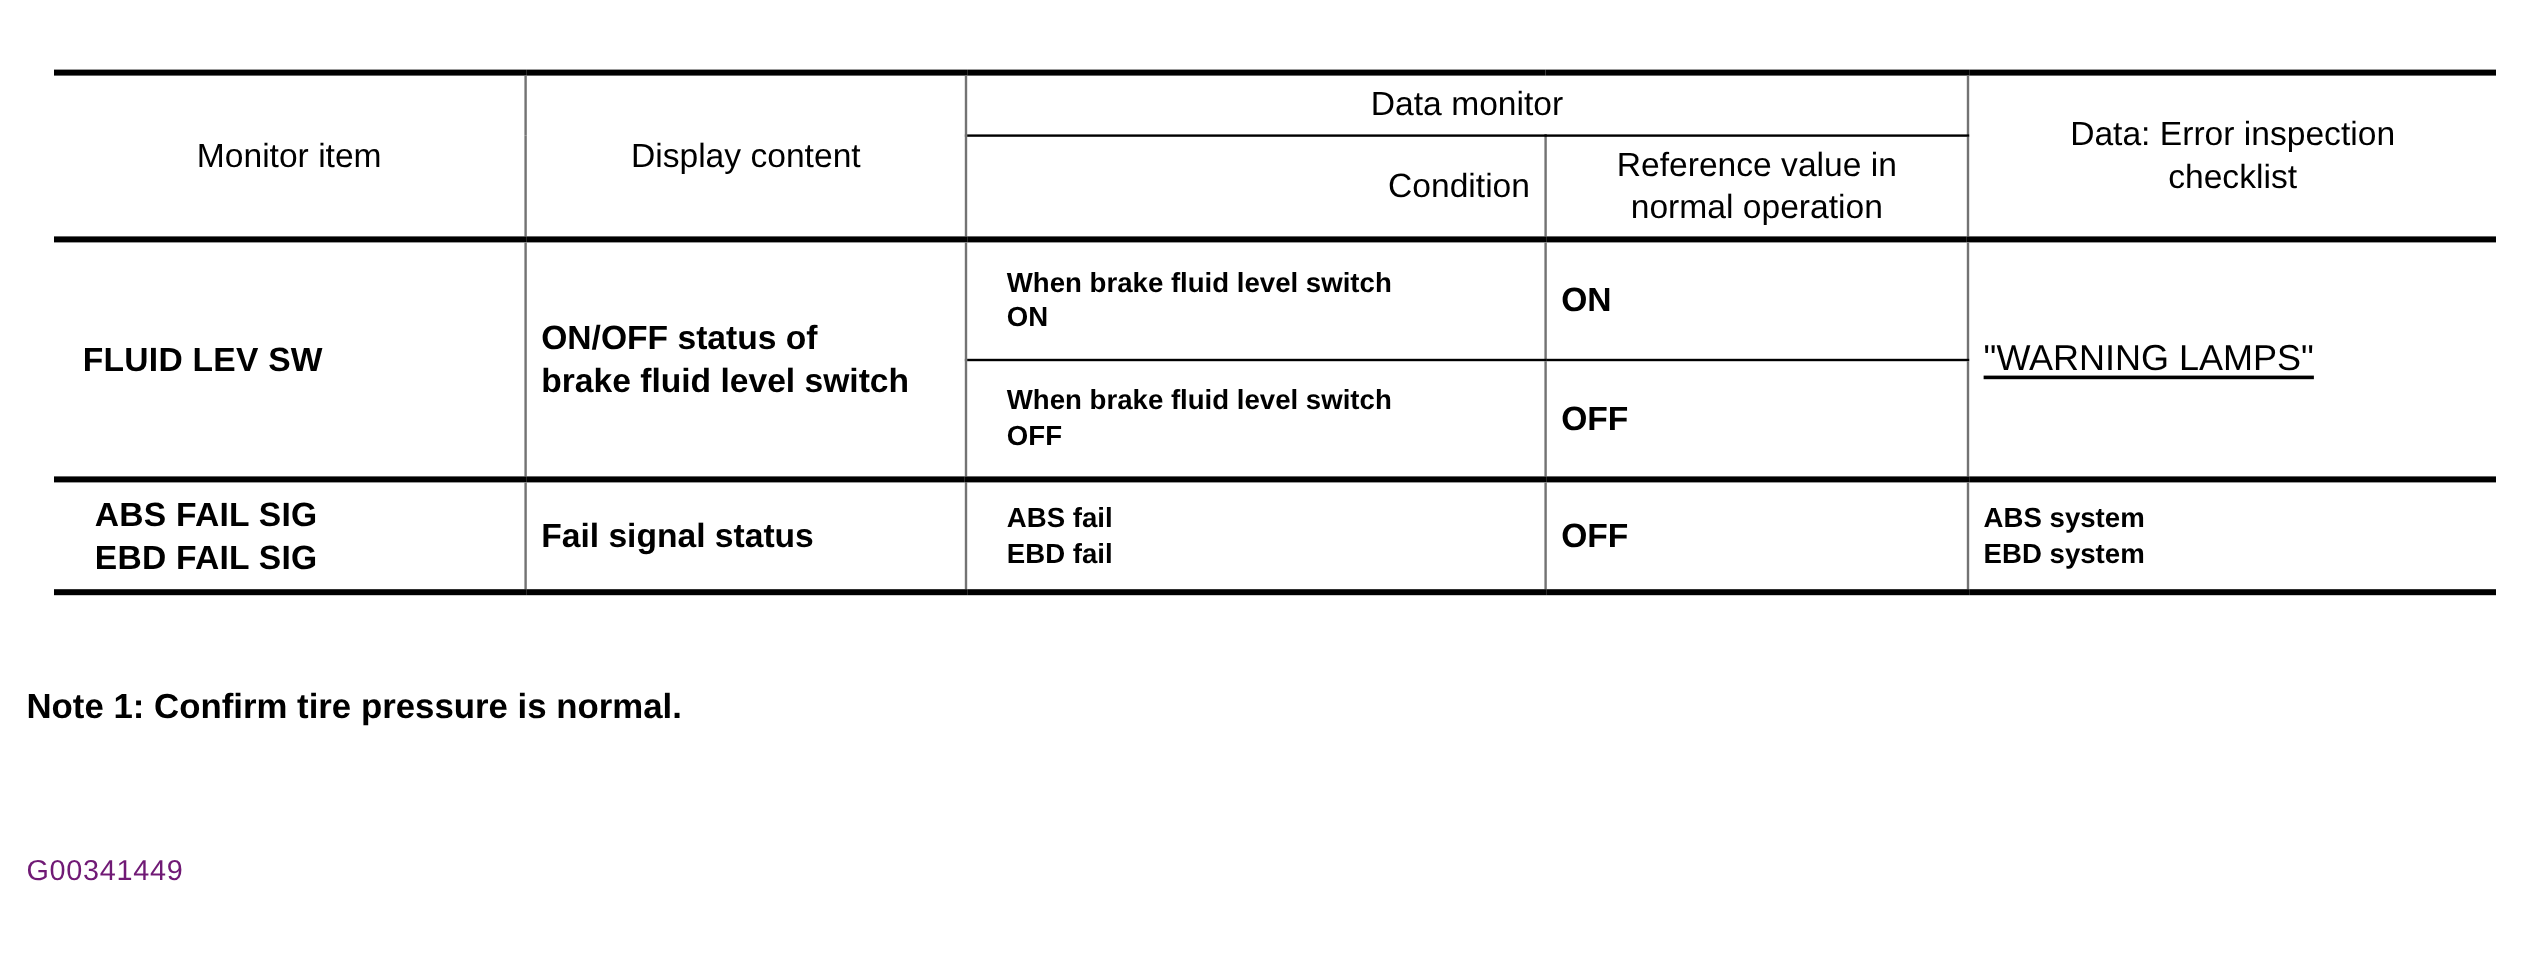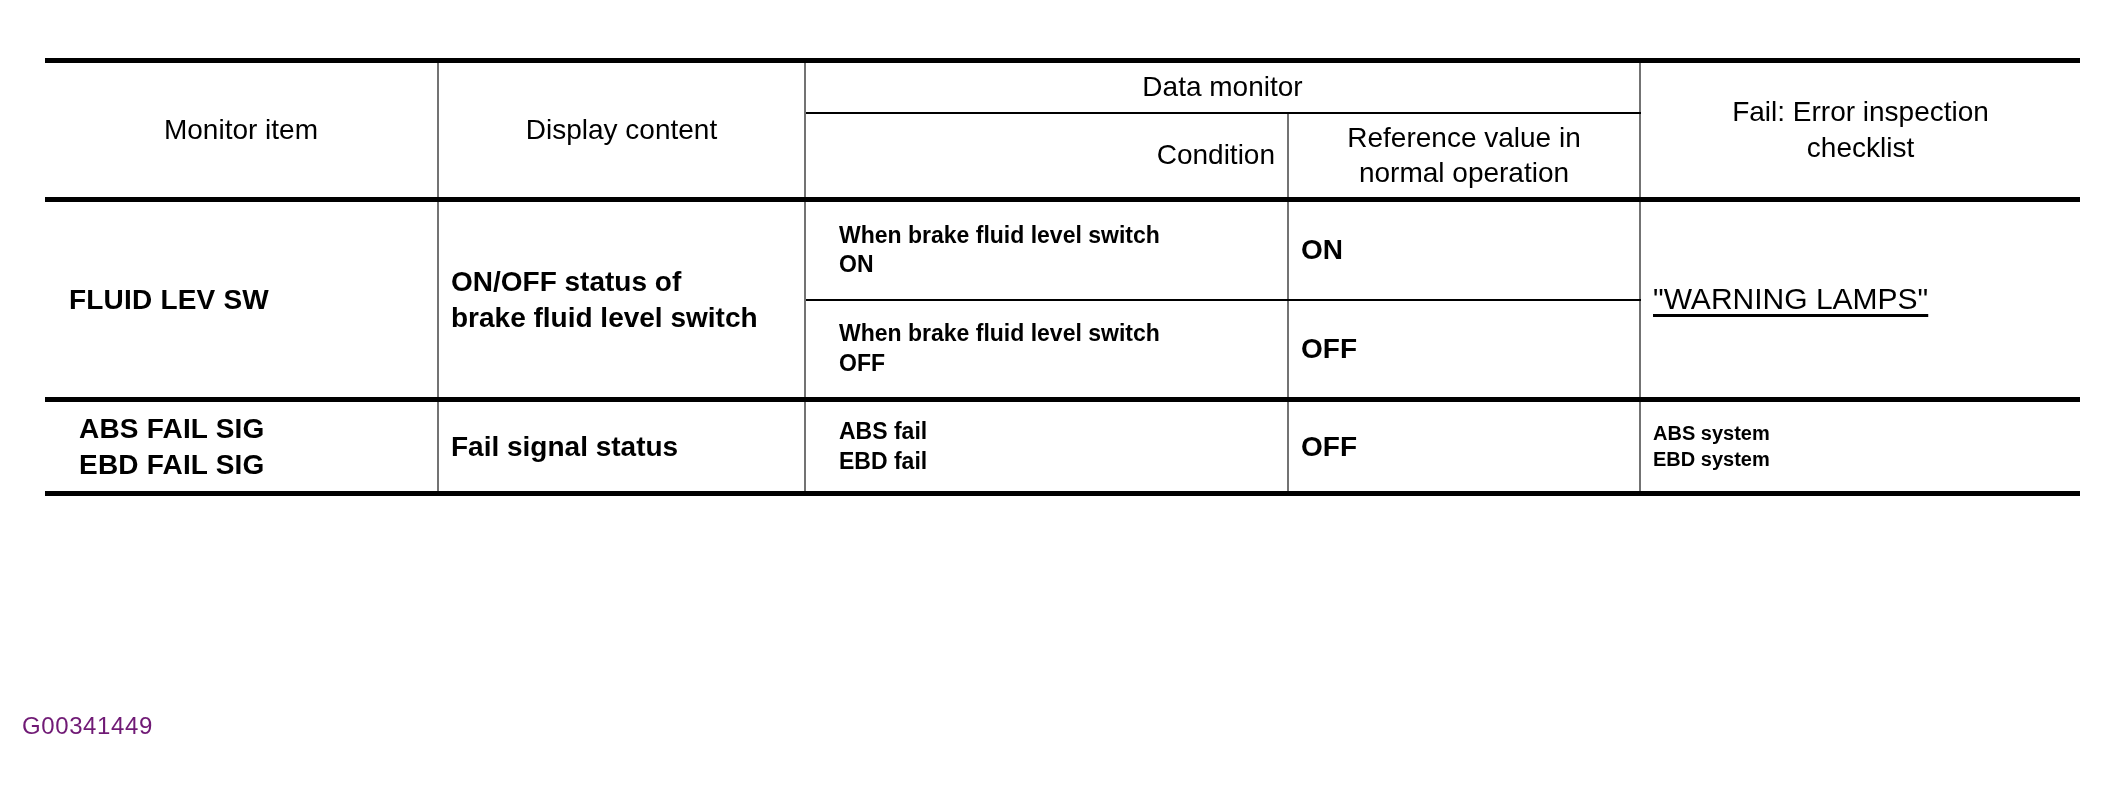--- a/index.html
+++ b/index.html
@@ -84,21 +84,21 @@
   .cond-text {
     font-weight: bold;
     font-size: 23px;
     margin-left: 21px;
   }
   .ref-text {
     font-weight: bold;
     font-size: 28px;
   }
   .note-text {
-    font-size: 20px;
+    font-size: 23px;
     font-weight: bold;
   }
   .note-link {
     font-weight: normal;
     font-size: 30px;
     text-decoration: underline;
     text-underline-offset: 5px;
   }
 
   .hdr-text {
@@ -161,21 +161,21 @@
           <th class="hdr b-top-thick b-bottom-thick b-right-thin hdr-tall" rowspan="2">
             <span class="hdr-text">Monitor item</span>
           </th>
           <th class="hdr b-top-thick b-bottom-thick b-right-thin hdr-tall" rowspan="2">
             <span class="hdr-text">Display content</span>
           </th>
           <th class="hdr b-top-thick b-bottom-thin b-right-thin" colspan="2" style="height:52px;">
             <span class="hdr-text">Data monitor</span>
           </th>
           <th class="hdr b-top-thick b-bottom-thick hdr-tall" rowspan="2">
-            <span class="hdr-text line2">Fail: Error inspection</span>
+            <span class="hdr-text line2">Data: Error inspection</span>
             <span class="hdr-text line2">checklist</span>
           </th>
         </tr>
         <tr>
           <th class="hdr b-bottom-thick b-right-thin" style="height:78px;text-align:right;">
             <span class="hdr-text">Condition</span>
           </th>
           <th class="hdr b-bottom-thick b-right-thin" style="height:78px;">
             <span class="hdr-text line2">Reference value in</span>
             <span class="hdr-text line2">normal operation</span>
@@ -234,17 +234,18 @@
             <span class="note-text line2">ABS system</span>
             <span class="note-text line2">EBD system</span>
           </td>
         </tr>
 
       </tbody>
     </table>
   </div>
 
   <div class="footnotes">
+    <p class="fn-line">Note 1: Confirm tire pressure is normal.</p>
   </div>
 
   <div class="fig-id">G00341449</div>
 
 </div>
 
 </body></html>

